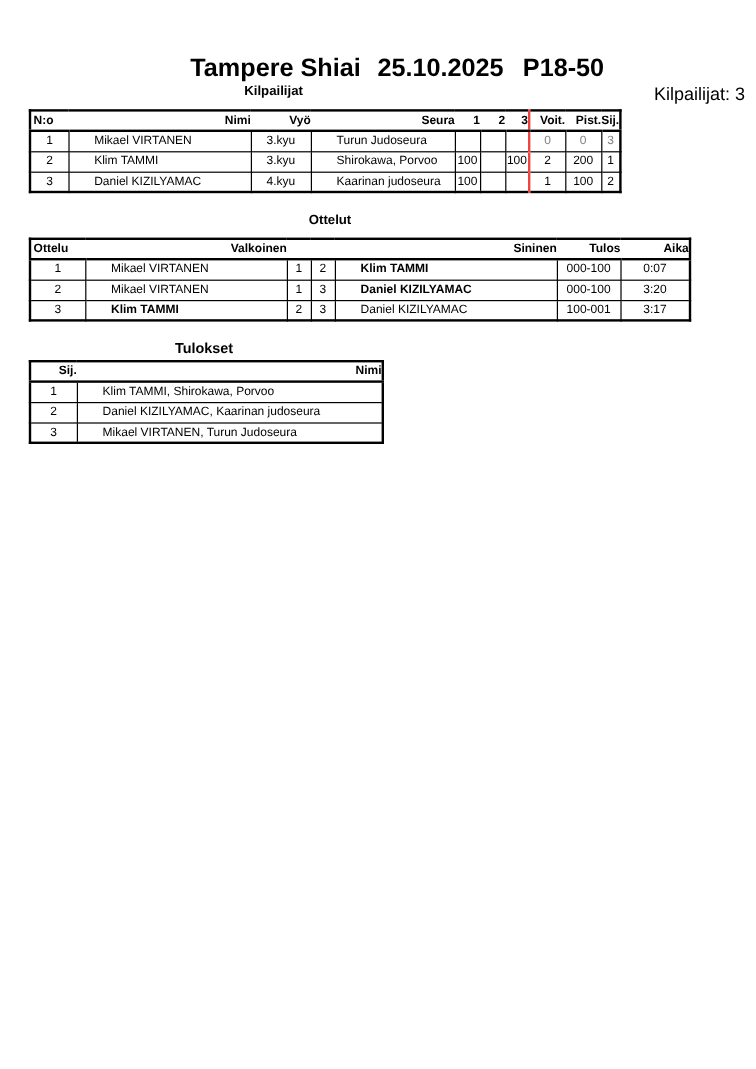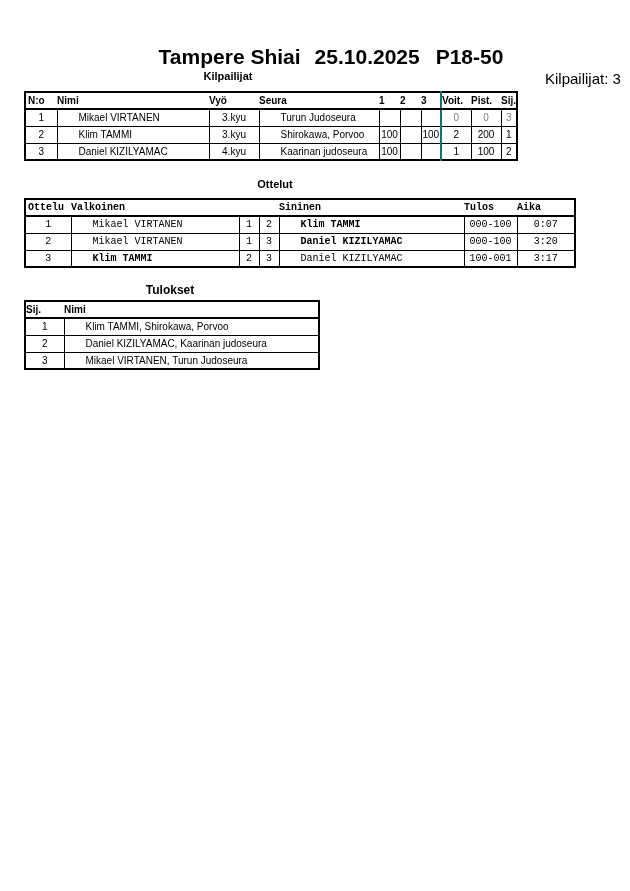--- a/index.html
+++ b/index.html
@@ -23,36 +23,36 @@
   .sec-ottelut     { top:178px; left:275px; }
   .sec-tulokset    { top:283px; left:170px; font-size:12px; }
 
   .count-label { position:absolute; top:70px; left:545px; font-size:15px; }
 
   
   table { border-collapse:collapse; table-layout:fixed; position:absolute; }
   table { border:2px solid #000; }
   th {
     border:none; border-bottom:2px solid #000;
-    font-weight:bold; font-size:10px; padding:0; text-align:left;
+    font-weight:bold; font-size:10px; padding:0; text-align:right;
     white-space:nowrap; overflow:hidden;
   }
   td {
     border:1px solid #000; font-size:10px; padding:0; text-align:center;
     white-space:nowrap; overflow:hidden;
   }
   tr { height:17px;margin-top:20px; }
   .al { text-align:left; padding-left:21px; }
   .hl { text-align:left; padding-left:2px; }
-  .thick-left { border-left:2px solid #0f766e; }
+  .thick-left { border-left:2px solid #ef4444; }
   .bold { font-weight:bold; }
   .muted { color:#808080; }
 
   .tbl-competitors { left:24px; top:91px;  width:492px; }
-  .tbl-matches     { left:24px; top:198px; width:550px;font-family:Liberation Mono, monospace; }
+  .tbl-matches     { left:24px; top:198px; width:550px; }
   .tbl-results     { left:24px; top:300px; width:294px; }
 </style>
 </head>
 <body>
 
 <div class="page">
 
   <div class="doc-title">
     <span class="t-event">Tampere Shiai</span>
     <span class="t-date">25.10.2025</span>

